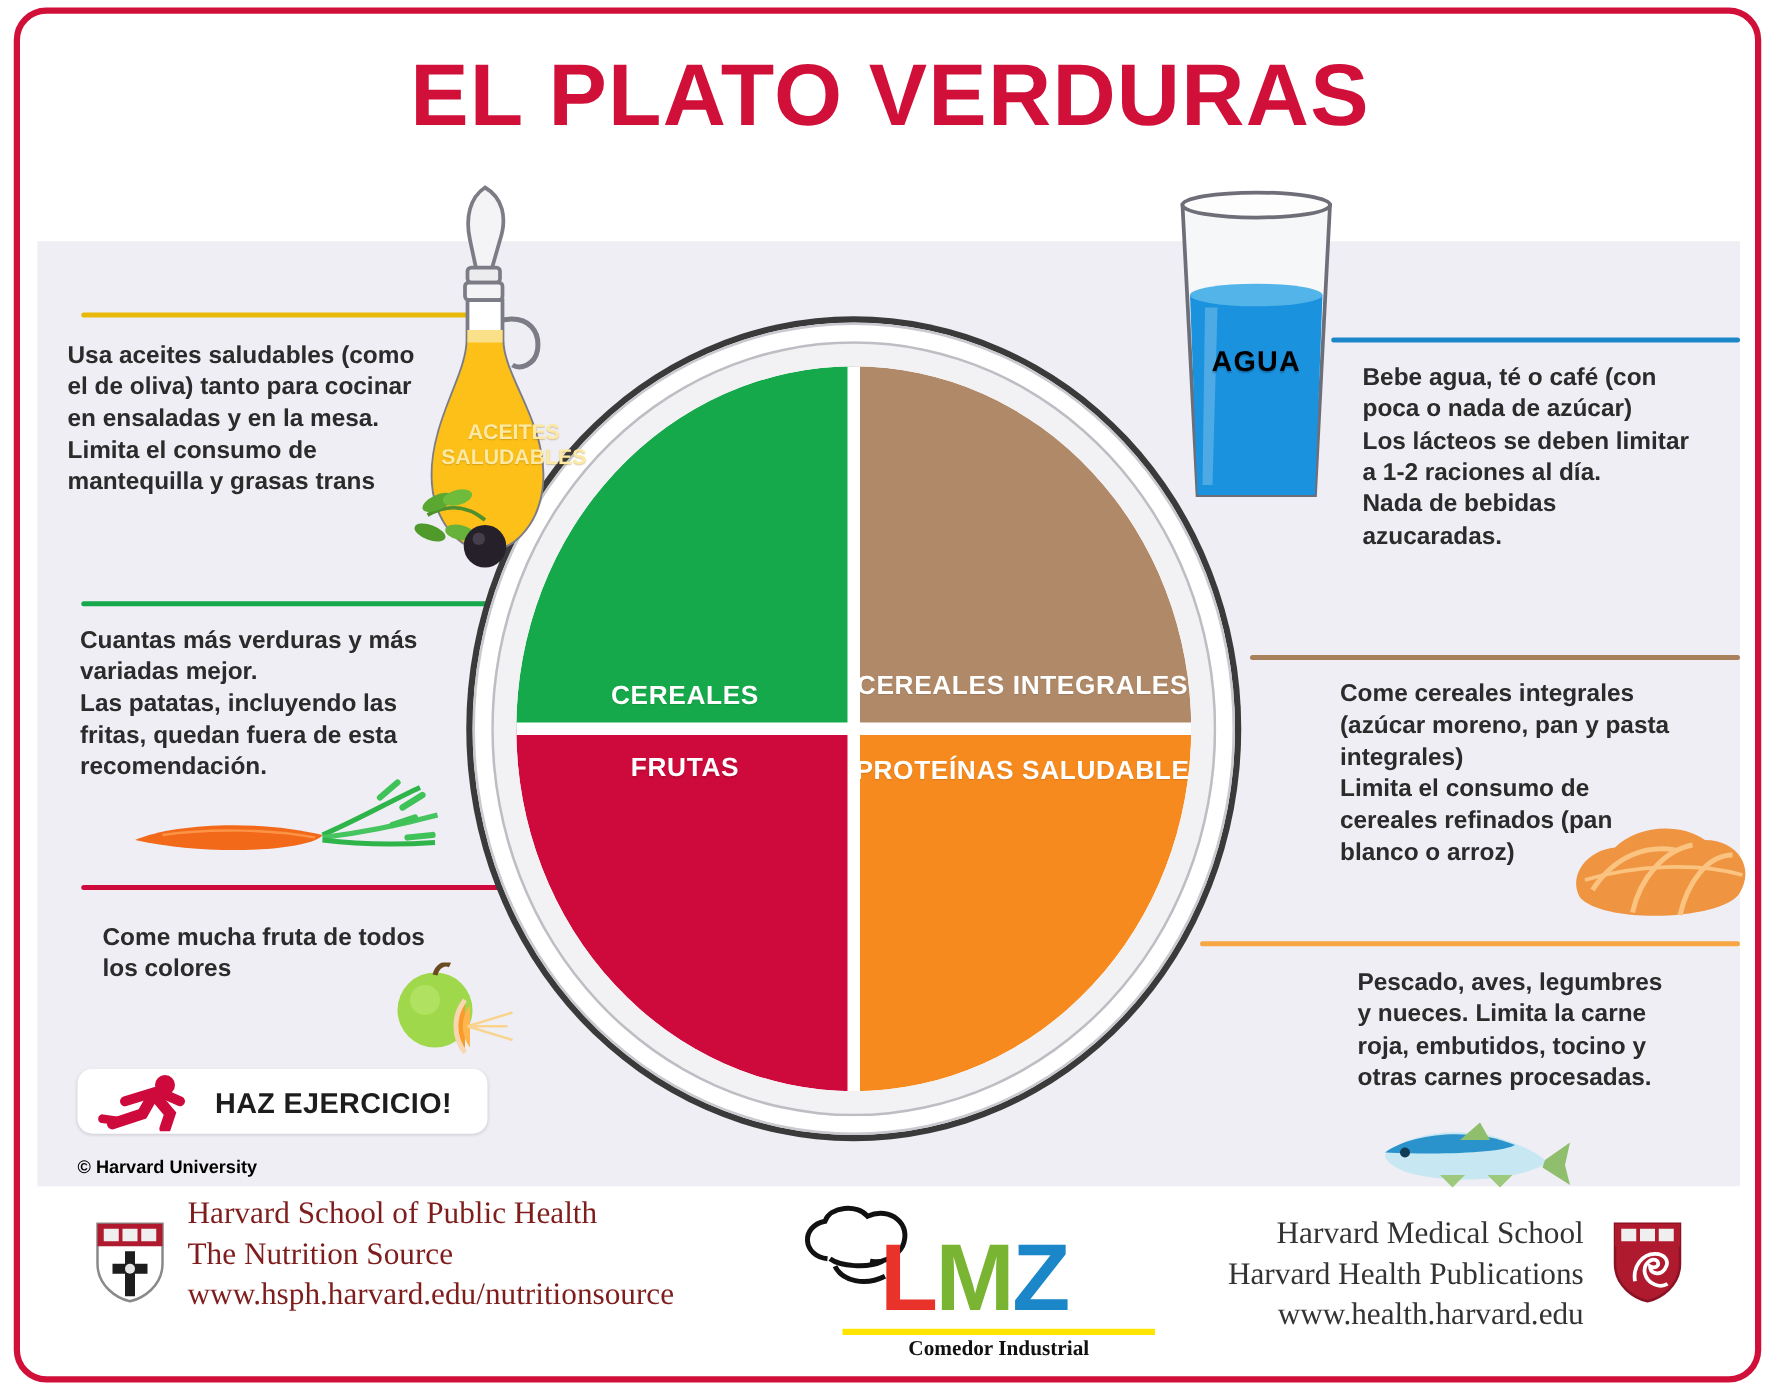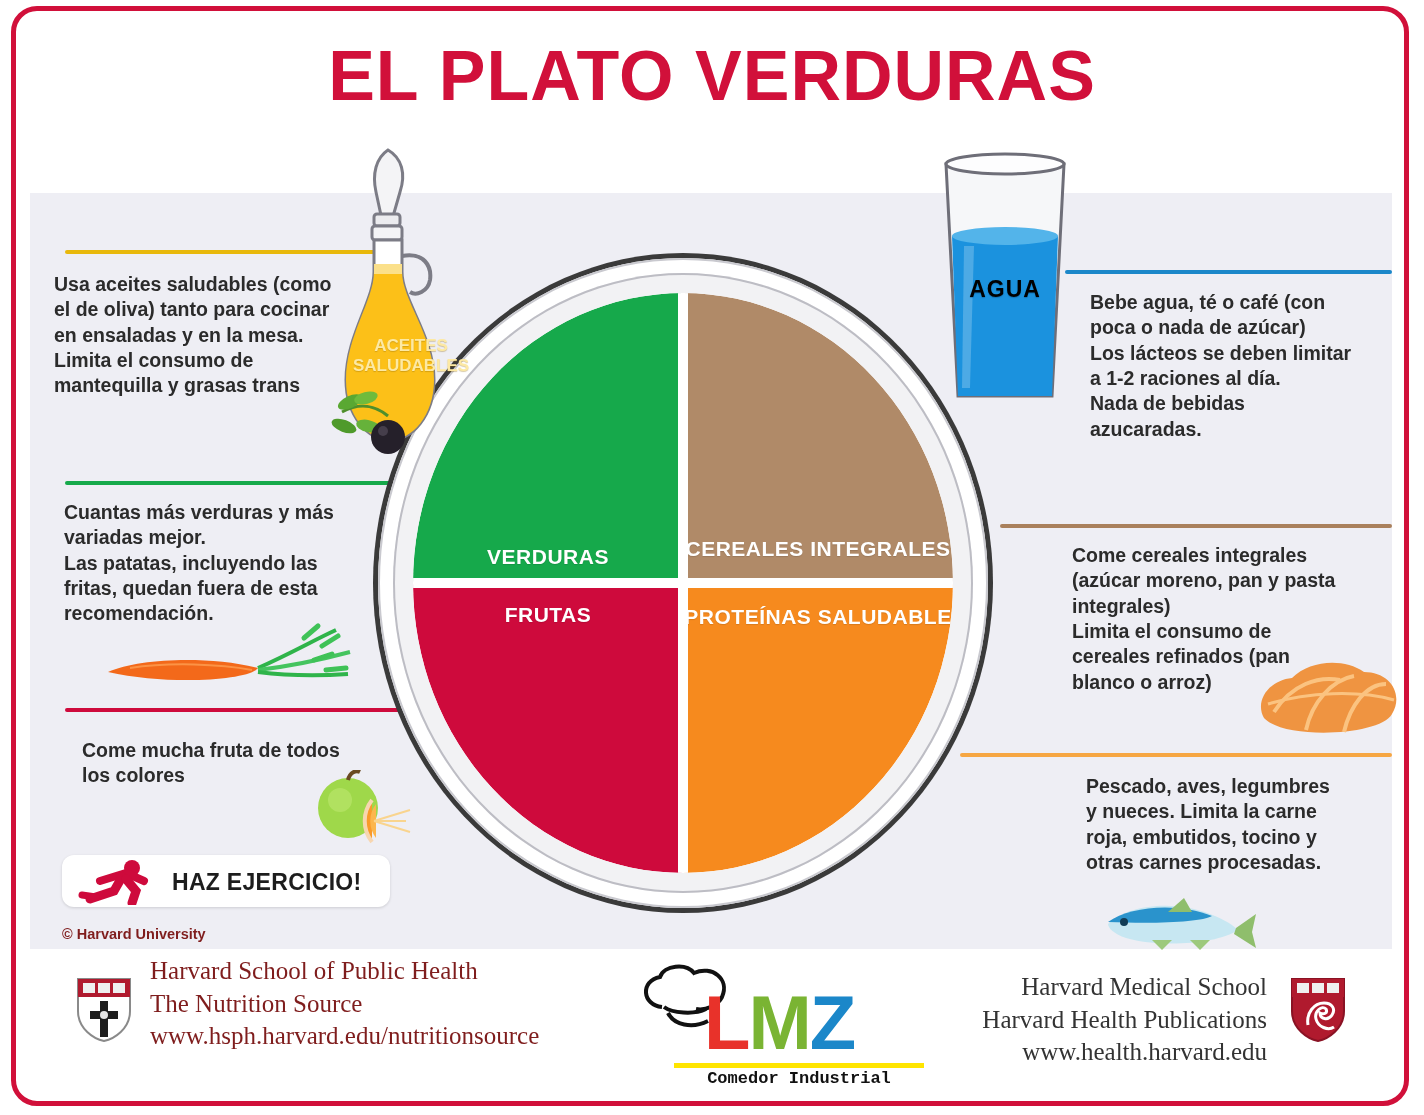--- a/index.html
+++ b/index.html
@@ -59,40 +59,40 @@
   .water-label{position:absolute;left:0;top:126px;width:150px;text-align:center;color:#000000;
                font-weight:bold;font-size:23px;letter-spacing:1px;text-shadow:0 1px 1px rgba(0,60,110,.35);}
 
   
   .exercise{position:absolute;left:62px;top:855px;width:328px;height:52px;background:#fff;
             border-radius:12px;box-shadow:0 1px 3px rgba(0,0,0,.14);}
   .exercise-label{position:absolute;left:110px;top:14px;font-size:23px;font-weight:bold;color:#1d1d1d;
                   letter-spacing:.3px;}
   .runner{position:absolute;left:12px;top:4px;width:90px;height:46px;}
 
-  .copyright{position:absolute;left:62px;top:926px;font-size:14.5px;color:#7f1d1d;font-weight:bold;}
+  .copyright{position:absolute;left:62px;top:926px;font-size:14.5px;color:#000000;font-weight:bold;}
 
   
   .footer{position:absolute;left:30px;top:955px;width:1362px;height:140px;background:#fff;}
   .hs-text{position:absolute;left:120px;top:0;font-size:25px;line-height:1.30;color:#7f1d1d;
            font-family:"Liberation Serif",serif;white-space:pre-line;}
   .hm-text{position:absolute;right:125px;top:16px;font-size:25px;line-height:1.30;color:#333;
            text-align:right;font-family:"Liberation Serif",serif;white-space:pre-line;margin-left:48px;}
   .shield{position:absolute;width:56px;height:66px;}
 
   
   .lmz{position:absolute;left:608px;top:4px;width:300px;height:130px;}
   .lmz-letters{position:absolute;left:66px;top:26px;font-size:76px;font-weight:bold;letter-spacing:-2px;
                font-family:"Liberation Sans",sans-serif;line-height:1;}
   .lmz-L{color:#e8322a;}
   .lmz-M{color:#7ab433;}
   .lmz-Z{color:#1b87c9;}
   .lmz-bar{position:absolute;left:36px;top:104px;width:250px;height:5px;background:#ffe500;}
   .lmz-sub{position:absolute;left:36px;top:110px;width:250px;text-align:center;font-size:17px;
-           font-weight:bold;color:#111;font-family:Liberation Mono, monospace;}
+           font-weight:bold;color:#111;font-family:Liberation Serif, serif;}
 </style>
 </head>
 <body>
 
 <div id="root">
   <div class="frame"></div>
   <div class="panel"></div>
 
   <div class="title">EL PLATO VERDURAS</div>
 
@@ -101,21 +101,21 @@
   <div class="line" style="left:65px;top:708px;width:405px;background:#ce0a3c;"></div>
   <div class="line" style="left:1065px;top:270px;width:327px;background:#1b87c9;"></div>
   <div class="line" style="left:1000px;top:524px;width:392px;background:#a9805c;"></div>
   <div class="line" style="left:960px;top:753px;width:432px;background:#f6a642;"></div>
 
   <div class="plate-wrap">
     <div class="plate-outer"></div>
     <div class="plate-rim"></div>
     <div class="plate-rim2"></div>
     <div class="plate-inner">
-      <div class="quad q-veg">VERDURAS</div>
+      <div class="quad q-veg">CEREALES</div>
       <div class="quad q-grain">CEREALES
 INTEGRALES</div>
       <div class="quad q-fruit">FRUTAS</div>
       <div class="quad q-prot">PROTEÍNAS
 SALUDABLE</div>
       <div class="gap-v"></div>
       <div class="gap-h"></div>
     </div>
   </div>
 

